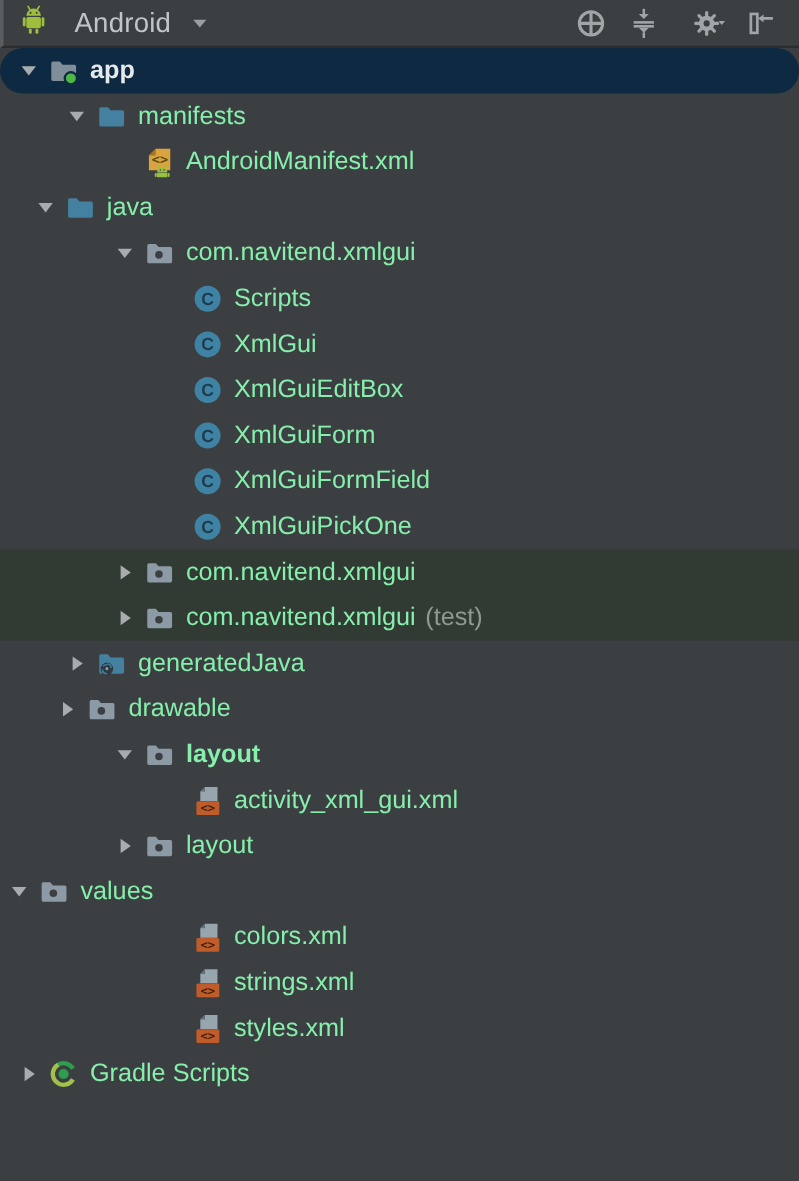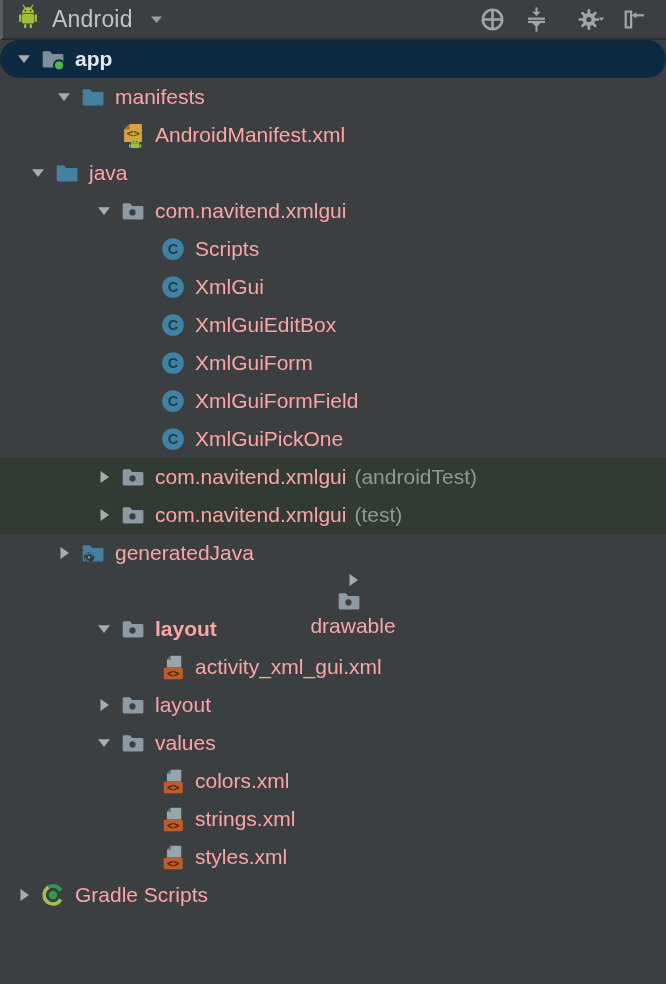--- a/index.html
+++ b/index.html
@@ -13,39 +13,39 @@
   .toolbar{
     height:40px;box-sizing:border-box;
     display:flex;align-items:center;
     background:#3c3f41;
     border-left:3px solid #5a5d5f;
     border-bottom:2px solid #2b2d2e;
     padding-left:11px;padding-right:10px;
   }
   .view-selector{display:flex;align-items:center;cursor:default;}
   .view-selector .vs-label{
-    margin-left:10px;font-size:23px;color:#c2c5c7;letter-spacing:.2px;
+    margin-left:20px;font-size:23px;color:#c2c5c7;letter-spacing:.2px;
   }
   .view-selector .vs-chevron{margin-left:16px;display:flex;align-items:center;}
   .tb-actions{margin-left:auto;display:flex;align-items:center;}
   .tb-btn{
     width:44px;height:36px;display:flex;align-items:center;justify-content:center;
   }
   .tb-sep{width:2px;height:23px;background:#55585a;margin:0 5px;}
   
   .tree{position:relative;height:942px;background:#3c3f41;}
   .row{
     height:38px;display:flex;align-items:center;box-sizing:border-box;
     white-space:nowrap;
   }
   .row.selected{background:#0d2a42;border-radius:19px;}
   .row.test{background:#313b33;}
   .slot-arrow{width:32px;flex:none;display:flex;align-items:center;justify-content:center;}
   .slot-icon{width:26px;height:26px;flex:none;margin-right:9px;display:flex;align-items:center;justify-content:center;}
-  .lbl{font-size:21px;color:#fca5a5;}
+  .lbl{font-size:21px;color:#86efac;}
   .row.selected .lbl{color:#e6e9eb;font-weight:bold;}
   .sfx{font-size:21px;color:#91998f;margin-left:8px;}
 </style>
 </head>
 <body>
 
 <div class="toolbar">
   <div class="view-selector">
     <span>
       <svg width="28" height="28" viewBox="0 0 24 24">
@@ -266,21 +266,20 @@
           <polygon points="4.5,2 13,8 4.5,14" fill="#a8acae"></polygon>
         </svg>
       </span>
       <span class="slot-icon">
         <svg width="26" height="26" viewBox="0 0 24 24">
           <path d="M2.5 6.2 Q2.5 4.9 3.8 4.9 H9.1 L11.2 7.3 H20.3 Q21.6 7.3 21.6 8.6 V18.5 Q21.6 19.8 20.3 19.8 H3.8 Q2.5 19.8 2.5 18.5 Z" fill="#8c9aa5"></path>
      <circle cx="11.5" cy="13.3" r="2.9" fill="#3c3f41"></circle>
         </svg>
       </span>
       <span class="lbl">com.navitend.xmlgui</span>
-      <span class="sfx">(androidTest)</span>
     </div>
     <div class="row test" style="padding-left: 88px;">
       <span class="slot-arrow">
         <svg width="16" height="16" viewBox="0 0 16 16">
           <polygon points="4.5,2 13,8 4.5,14" fill="#a8acae"></polygon>
         </svg>
       </span>
       <span class="slot-icon">
         <svg width="26" height="26" viewBox="0 0 24 24">
           <path d="M2.5 6.2 Q2.5 4.9 3.8 4.9 H9.1 L11.2 7.3 H20.3 Q21.6 7.3 21.6 8.6 V18.5 Q21.6 19.8 20.3 19.8 H3.8 Q2.5 19.8 2.5 18.5 Z" fill="#8c9aa5"></path>
@@ -303,21 +302,21 @@
      <g stroke="#44809f" stroke-width="1.1" fill="none">
        <path d="M8.4 12.2 A3.6 3.6 0 0 1 11.8 15.4"></path>
        <path d="M8.4 19.8 A3.6 3.6 0 0 1 5 16.6"></path>
        <path d="M5.3 13.9 A3.6 3.6 0 0 1 8.4 12.9"></path>
      </g>
      <circle cx="8.4" cy="16" r="1.1" fill="#8fa6b3"></circle>
         </svg>
       </span>
       <span class="lbl">generatedJava</span>
     </div>
-    <div class="row" style="padding-left: 40px; flex-direction: column;">
+    <div class="row" style="padding-left: 40px;">
       <span class="slot-arrow">
         <svg width="16" height="16" viewBox="0 0 16 16">
           <polygon points="4.5,2 13,8 4.5,14" fill="#a8acae"></polygon>
         </svg>
       </span>
       <span class="slot-icon">
         <svg width="26" height="26" viewBox="0 0 24 24">
           <path d="M2.5 6.2 Q2.5 4.9 3.8 4.9 H9.1 L11.2 7.3 H20.3 Q21.6 7.3 21.6 8.6 V18.5 Q21.6 19.8 20.3 19.8 H3.8 Q2.5 19.8 2.5 18.5 Z" fill="#8c9aa5"></path>
      <circle cx="11.5" cy="13.3" r="2.9" fill="#3c3f41"></circle>
         </svg>
@@ -357,21 +356,21 @@
         </svg>
       </span>
       <span class="slot-icon">
         <svg width="26" height="26" viewBox="0 0 24 24">
           <path d="M2.5 6.2 Q2.5 4.9 3.8 4.9 H9.1 L11.2 7.3 H20.3 Q21.6 7.3 21.6 8.6 V18.5 Q21.6 19.8 20.3 19.8 H3.8 Q2.5 19.8 2.5 18.5 Z" fill="#8c9aa5"></path>
      <circle cx="11.5" cy="13.3" r="2.9" fill="#3c3f41"></circle>
         </svg>
       </span>
       <span class="lbl">layout</span>
     </div>
-    <div class="row" style="padding-left: 88px;">
+    <div class="row" style="">
       <span class="slot-arrow">
         <svg width="16" height="16" viewBox="0 0 16 16">
           <polygon points="2,4.2 14,4.2 8,12" fill="#a8acae"></polygon>
         </svg>
       </span>
       <span class="slot-icon">
         <svg width="26" height="26" viewBox="0 0 24 24">
           <path d="M2.5 6.2 Q2.5 4.9 3.8 4.9 H9.1 L11.2 7.3 H20.3 Q21.6 7.3 21.6 8.6 V18.5 Q21.6 19.8 20.3 19.8 H3.8 Q2.5 19.8 2.5 18.5 Z" fill="#8c9aa5"></path>
      <circle cx="11.5" cy="13.3" r="2.9" fill="#3c3f41"></circle>
         </svg>

